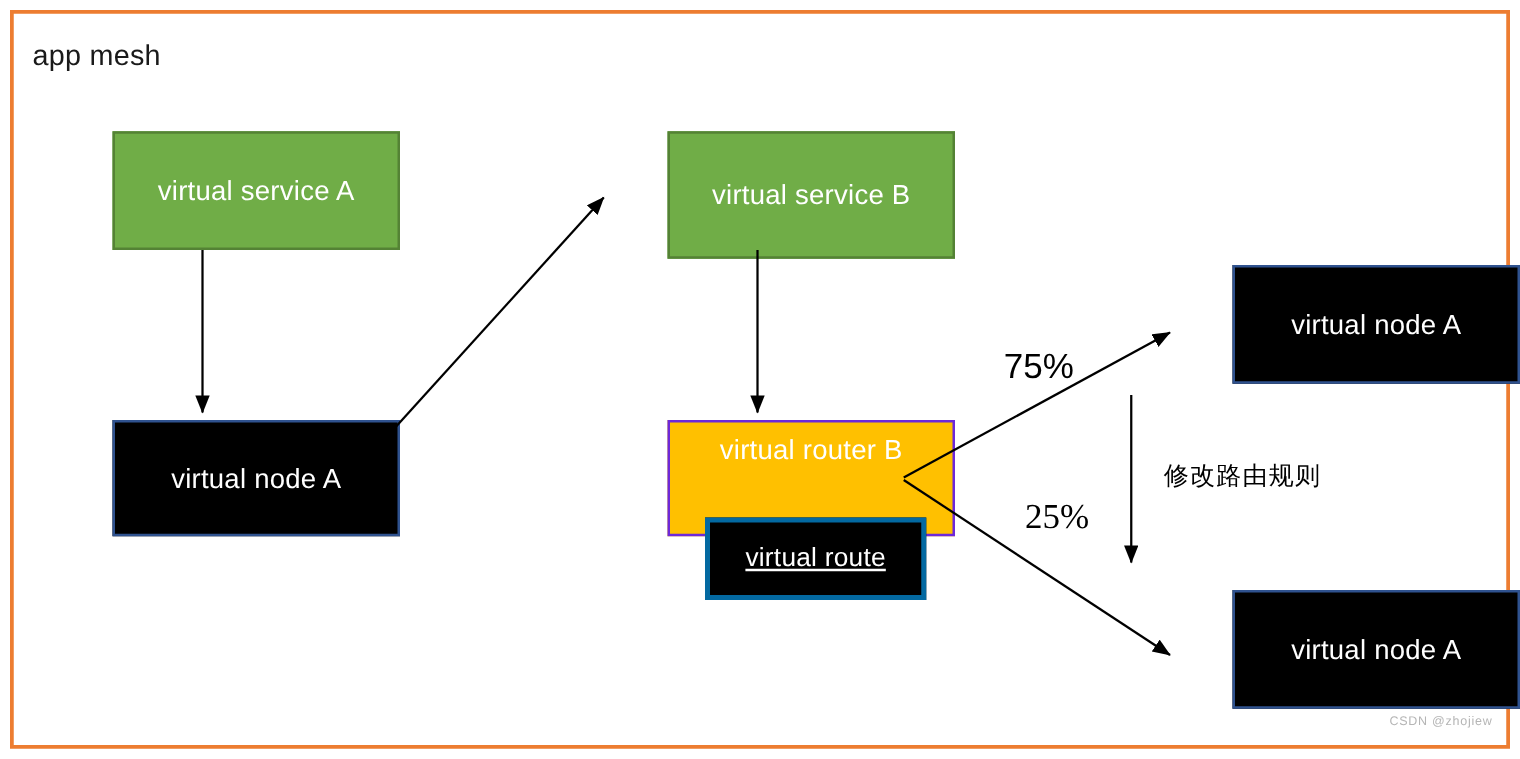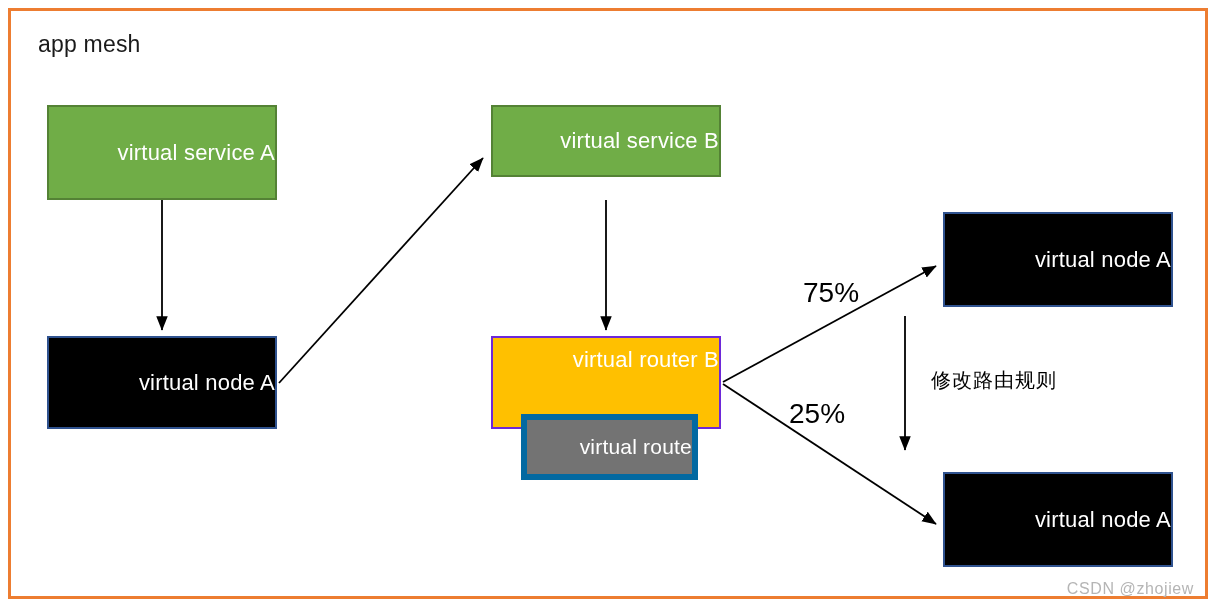--- a/index.html
+++ b/index.html
@@ -23,59 +23,61 @@
     left: 8px;
     top: 8px;
     width: 1200px;
     height: 591px;
     border: 3px solid #ED7D31;
     box-sizing: border-box;
     background: transparent;
   }
   #mesh-title {
     position: absolute;
-    left: 38px;
+    left: 26px;
     top: 31px;
     font-size: 23px;
     color: #1a1a1a;
     letter-spacing: 0.2px;
     white-space: nowrap;
   }
   .node-box {
     position: absolute;
     box-sizing: border-box;
     display: flex;
     align-items: center;
-    justify-content: flex-end;
+    justify-content: center;
     color: #ffffff;
     font-size: 22px;
     letter-spacing: 0.2px;
     white-space: nowrap;
     text-align: center;
+    margin-left: 43px;
   }
   .green {
     background: #70AD47;
     border: 2px solid #548235;
   }
   .blue {
     background: #000000;
     border: 2px solid #2F528F;
   }
   .yellow {
     background: #FFC000;
     border: 2px solid #6d28d9;
   }
   .orange {
-    background: #737373;
-    border: 6px solid #0369a1;
+    background: #000000;
+    border: 4px solid #0369a1;
+    text-decoration: underline;
   }
   
   #box-vsvc-a   { left: 47px;  top: 105px; width: 230px; height: 95px; }
   #box-vnode-a-left { left: 47px;  top: 336px; width: 230px; height: 93px; }
-  #box-vsvc-b   { left: 491px; top: 105px; width: 230px; height: 72px; }
+  #box-vsvc-b   { left: 491px; top: 105px; width: 230px; height: 102px; }
   #box-vrouter-b{ left: 491px; top: 336px; width: 230px; height: 93px; }
   #box-vroute   { left: 521px; top: 414px; width: 177px; height: 66px; z-index: 4; font-size: 21px;}
   #box-vnode-a-tr { left: 943px; top: 212px; width: 230px; height: 95px; }
   #box-vnode-a-br { left: 943px; top: 472px; width: 230px; height: 95px; }
   
   #box-vrouter-b > span { position: relative; z-index: 5; margin-bottom: 46px; }
 
   #edge-layer {
     position: absolute;
     left: 0;
@@ -86,32 +88,32 @@
     z-index: 2;
   }
   .edge-label {
     position: absolute;
     font-size: 28px;
     color: #000000;
     white-space: nowrap;
     z-index: 3;
   }
   #label-75 { left: 803px; top: 277px; }
-  #label-25 { left: 789px; top: 398px; }
+  #label-25 { left: 820px; top: 398px; font-family: Liberation Serif, serif; }
   #label-modify-rule {
     left: 931px;
     top: 367px;
     font-size: 20px;
     letter-spacing: 1px;
   }
   #watermark {
     position: absolute;
     right: 22px;
-    bottom: 9px;
-    font-size: 16px;
+    bottom: 24px;
+    font-size: 10px;
     color: #b5b5b5;
     letter-spacing: 0.6px;
     white-space: nowrap;
     z-index: 6;
   }
 </style>
 </head>
 <body>
 
 <div id="canvas">

